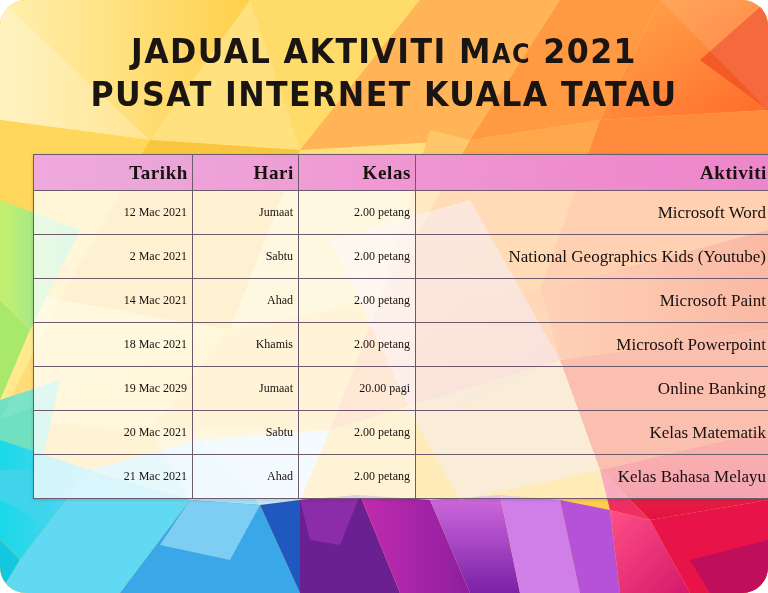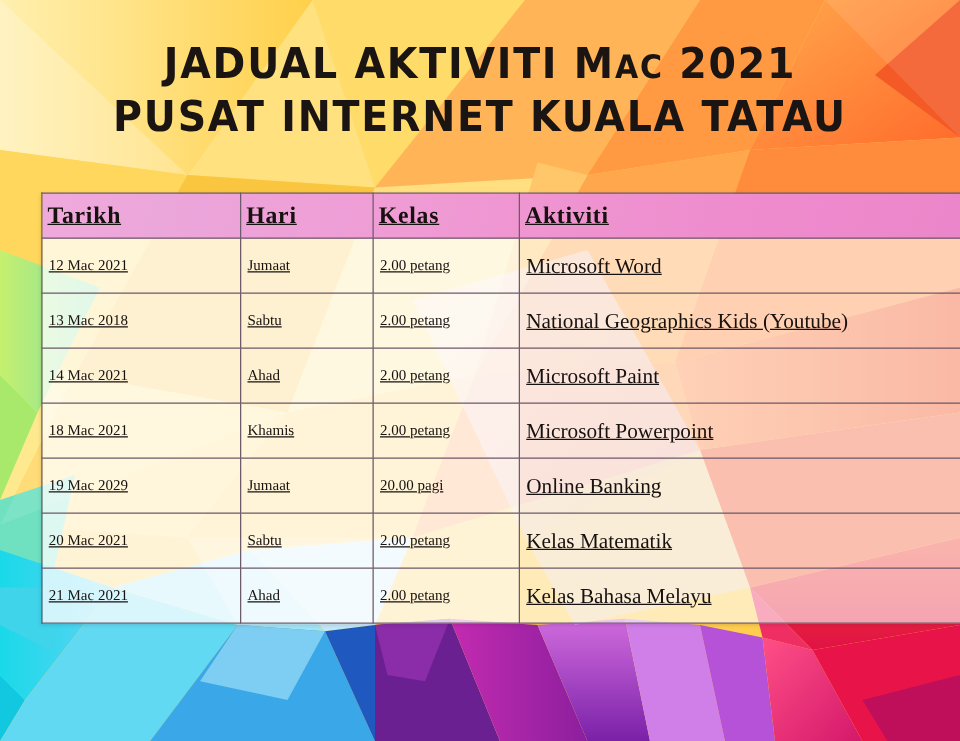--- a/index.html
+++ b/index.html
@@ -10,20 +10,21 @@
   }
   body {
     font-family: "Liberation Serif", serif;
   }
   #poster {
     position: relative;
     width: 768px;
     height: 593px;
     overflow: hidden;
     background: #ffd24d;
+    border-radius: 26px;
   }
   #bg-svg {
     position: absolute;
     inset: 0;
     width: 768px;
     height: 593px;
     display: block;
   }
   #content {
     position: absolute;
@@ -75,25 +76,24 @@
   }
   table.schedule {
     border-collapse: collapse;
     width: 702px;
     table-layout: fixed;
     box-shadow: 0 1px 3px rgba(60,30,60,0.18);
   }
   table.schedule th,
   table.schedule td {
     border: 1px solid #6d5a6b;
-    text-align: left;
+    text-align: right;
     vertical-align: middle;
     color: #17110f;
     font-family: "Liberation Serif", serif;
-    text-decoration: underline;
   }
   table.schedule thead th {
     height: 35px;
     font-size: 19px;
     font-weight: bold;
     letter-spacing: 0.6px;
     padding: 0 4px;
   }
   thead tr.header-row {
     background: linear-gradient(100deg,
@@ -263,21 +263,21 @@
           </tr>
         </thead>
         <tbody>
           <tr>
             <td class="col-date cell-date">12 Mac 2021</td>
             <td class="col-day  cell-day">Jumaat</td>
             <td class="col-time cell-time">2.00 petang</td>
             <td class="col-act">Microsoft Word</td>
           </tr>
           <tr>
-            <td class="col-date cell-date">13 Mac 2018</td>
+            <td class="col-date cell-date">2 Mac 2021</td>
             <td class="col-day  cell-day">Sabtu</td>
             <td class="col-time cell-time">2.00 petang</td>
             <td class="col-act">National Geographics Kids (Youtube)</td>
           </tr>
           <tr>
             <td class="col-date cell-date">14 Mac 2021</td>
             <td class="col-day  cell-day">Ahad</td>
             <td class="col-time cell-time">2.00 petang</td>
             <td class="col-act">Microsoft Paint</td>
           </tr>

